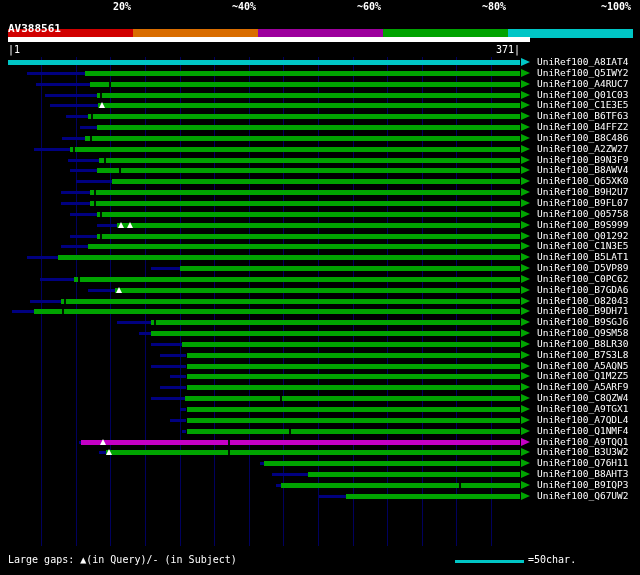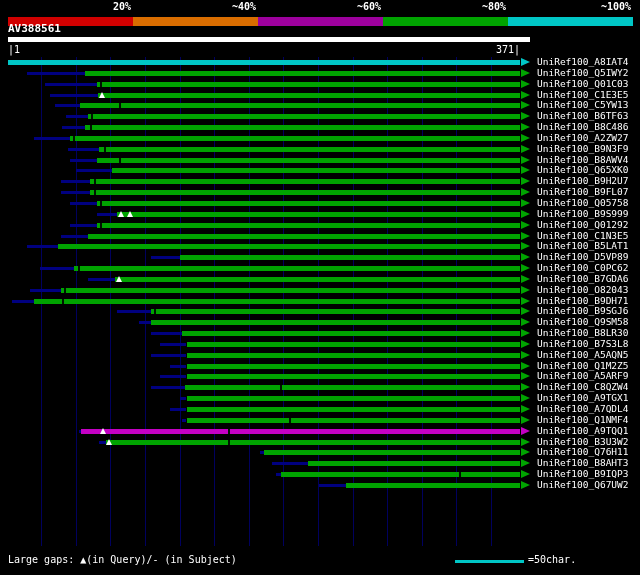--- a/index.html
+++ b/index.html
@@ -2,21 +2,21 @@
 <html><head>
 <meta charset="utf-8">
 <style>
   html,body { margin:0; padding:0; background:#000; }
   body { width:640px; height:575px; overflow:hidden;
          font-family:"DejaVu Sans Mono","Liberation Mono",monospace; }
   .screen { position:relative; width:640px; height:575px; background:#000; }
 
   
   .color-key { position:absolute; left:8px; top:1px; width:625px; }
-  .key-labels { display:flex; height:16px; }
+  .key-labels { display:flex; height:28px; }
   .key-labels div { flex:1; text-align:right; color:#fff; font-size:10px;
                     font-weight:bold; line-height:11px; padding-right:2px; }
   .key-bar { display:flex; height:9px; }
   .key-bar div { flex:1; }
 
   .query-name { position:absolute; left:8px; top:22px; color:#fff;
                 font-size:11px; font-weight:bold; }
   .query-bar  { position:absolute; left:8px; top:37px; width:522px; height:5px; background:#fff; }
 
   .ruler { position:absolute; left:0; top:44px; width:640px; height:12px;
@@ -101,46 +101,52 @@
         <div class="arrow" style="left: 521px; border-left-color: rgb(0, 198, 198);"></div>
         <div class="row-label">UniRef100_A8IAT4</div>
       </div>
       <div class="row">
         <div class="subj" style="left: 27.373px; width: 58.1189px; background: rgb(0, 0, 128);"></div>
         <div class="bar" style="left: 85.4919px; width: 434.508px; background: rgb(0, 163, 0);"></div>
         <div class="arrow" style="left: 521px; border-left-color: rgb(0, 163, 0);"></div>
         <div class="row-label">UniRef100_Q5IWY2</div>
       </div>
       <div class="row">
+        <div class="subj" style="left: 35.6757px; width: 53.9676px; background: rgb(0, 0, 128);"></div>
+        <div class="bar" style="left: 89.6432px; width: 430.357px; background: rgb(0, 163, 0);"></div>
+        <div class="arrow" style="left: 521px; border-left-color: rgb(0, 163, 0);"></div>
+        <div class="tick" style="left: 109.4px; background: rgb(0, 20, 0);"></div>
+        <div class="row-label">UniRef100_A4RUC7</div>
+      </div>
+      <div class="row">
         <div class="subj" style="left: 45.3622px; width: 51.2px; background: rgb(0, 0, 128);"></div>
         <div class="bar" style="left: 96.5622px; width: 423.438px; background: rgb(0, 163, 0);"></div>
         <div class="arrow" style="left: 521px; border-left-color: rgb(0, 163, 0);"></div>
         <div class="tick" style="left: 99.7135px; background: rgb(0, 20, 0);"></div>
         <div class="row-label">UniRef100_Q01C03</div>
       </div>
       <div class="row">
         <div class="subj" style="left: 49.5135px; width: 48.4324px; background: rgb(0, 0, 128);"></div>
         <div class="bar" style="left: 97.9459px; width: 422.054px; background: rgb(0, 163, 0);"></div>
         <div class="arrow" style="left: 521px; border-left-color: rgb(0, 163, 0);"></div>
         <div class="gap" style="left: 99.0973px;"></div>
         <div class="row-label">UniRef100_C1E3E5</div>
       </div>
       <div class="row">
-        <div class="subj" style="left: 55.0486px; width: 24.9081px; background: rgb(0, 0, 128);"></div>
-        <div class="bar" style="left: 79.9568px; width: 440.043px; background: rgb(0, 163, 0);"></div>
-        <div class="arrow" style="left: 521px; border-left-color: rgb(0, 163, 0);"></div>
-        <div class="tick" style="left: 119.086px; background: rgb(0, 20, 0);"></div>
-        <div class="row-label">UniRef100_C5YW13</div>
-      </div>
-      <div class="row">
         <div class="subj" style="left: 66.1189px; width: 22.1405px; background: rgb(0, 0, 128);"></div>
         <div class="bar" style="left: 88.2595px; width: 431.741px; background: rgb(0, 163, 0);"></div>
         <div class="arrow" style="left: 521px; border-left-color: rgb(0, 163, 0);"></div>
         <div class="tick" style="left: 91.4108px; background: rgb(0, 20, 0);"></div>
         <div class="row-label">UniRef100_B6TF63</div>
+      </div>
+      <div class="row">
+        <div class="subj" style="left: 79.9568px; width: 16.6054px; background: rgb(0, 0, 128);"></div>
+        <div class="bar" style="left: 96.5622px; width: 423.438px; background: rgb(0, 163, 0);"></div>
+        <div class="arrow" style="left: 521px; border-left-color: rgb(0, 163, 0);"></div>
+        <div class="row-label">UniRef100_B4FFZ2</div>
       </div>
       <div class="row">
         <div class="subj" style="left: 61.9676px; width: 23.5243px; background: rgb(0, 0, 128);"></div>
         <div class="bar" style="left: 85.4919px; width: 434.508px; background: rgb(0, 163, 0);"></div>
         <div class="arrow" style="left: 521px; border-left-color: rgb(0, 163, 0);"></div>
         <div class="tick" style="left: 90.027px; background: rgb(0, 20, 0);"></div>
         <div class="row-label">UniRef100_B8C486</div>
       </div>
       <div class="row">
         <div class="subj" style="left: 34.2919px; width: 35.9784px; background: rgb(0, 0, 128);"></div>

